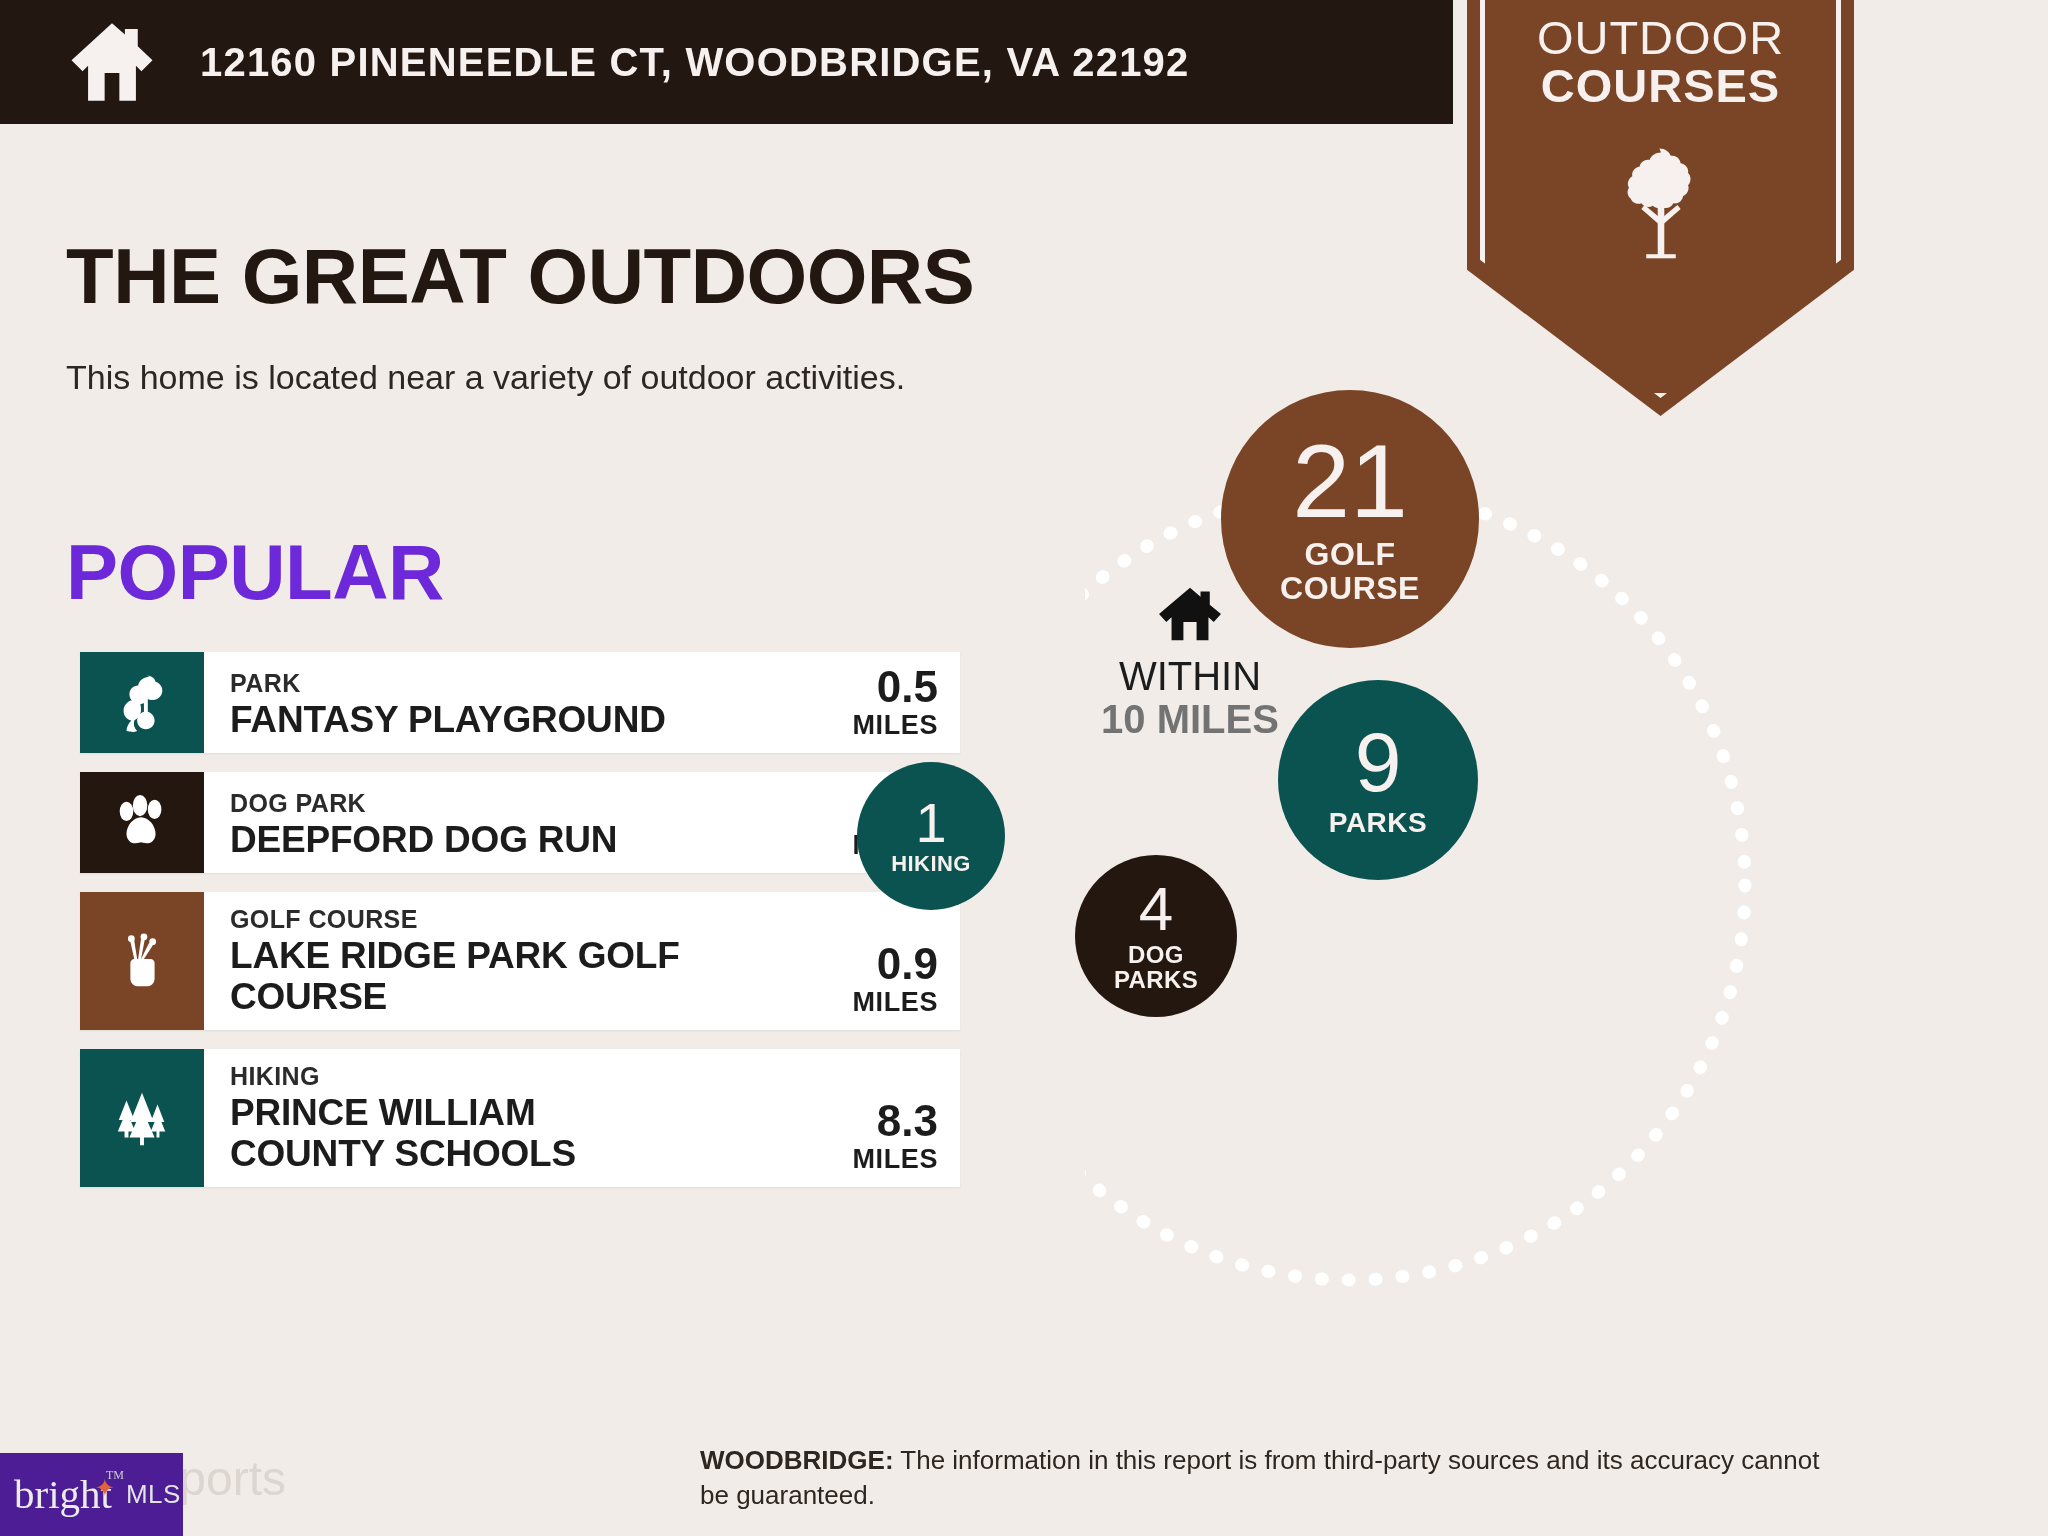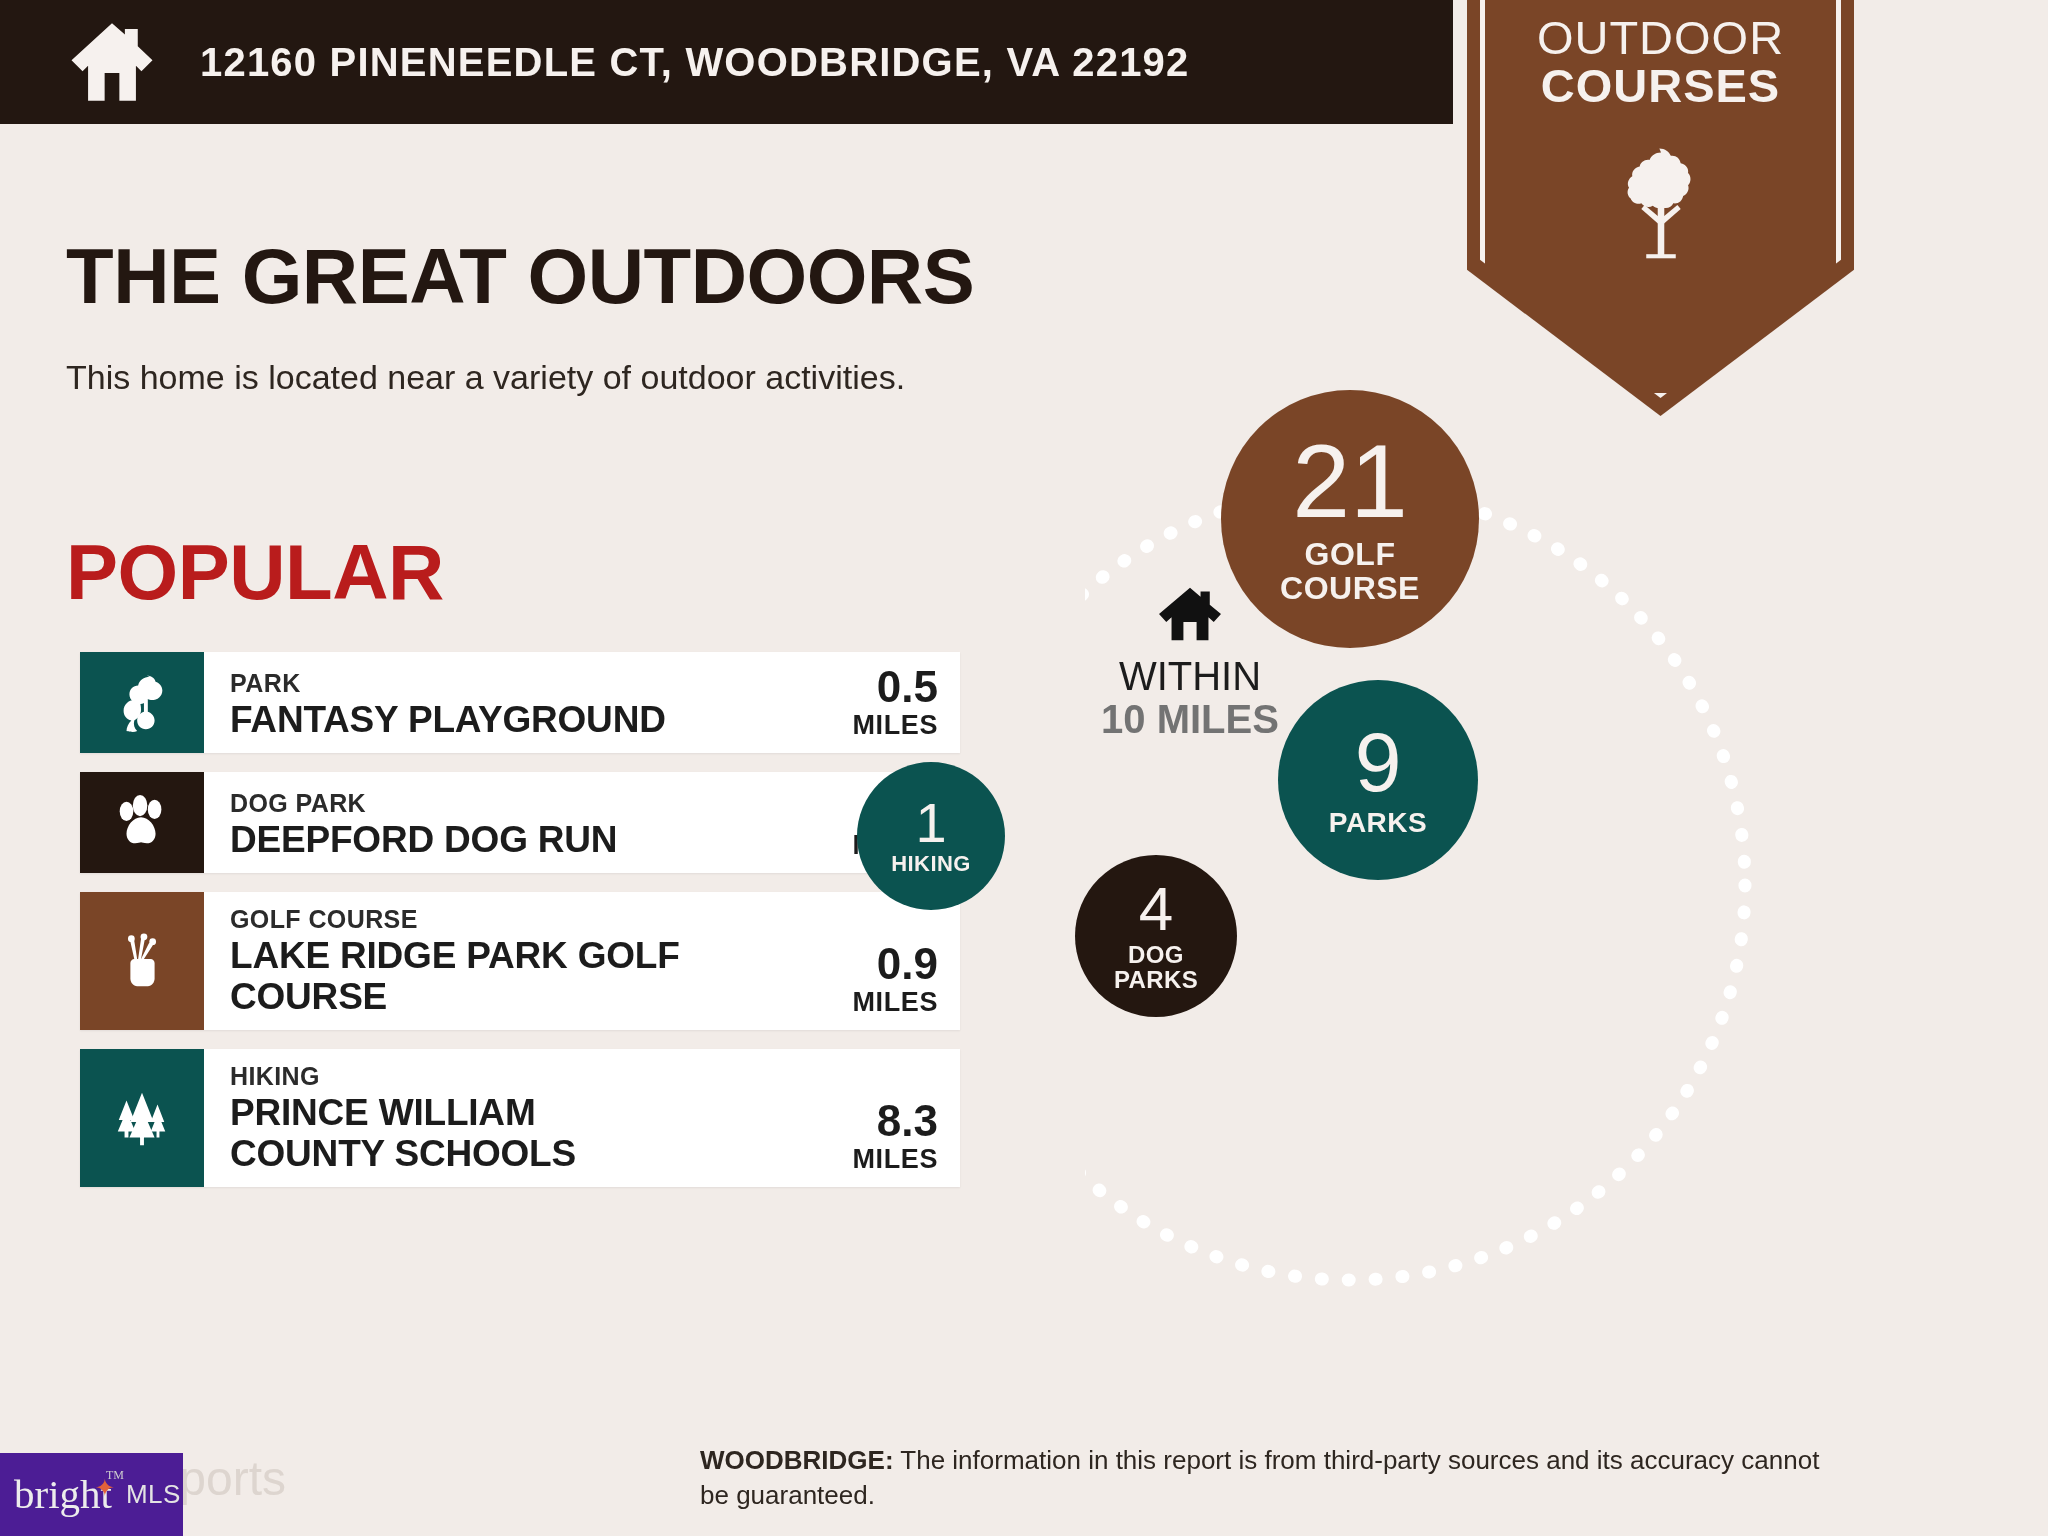--- a/index.html
+++ b/index.html
@@ -76,21 +76,21 @@
   #page-subtitle{
     position:absolute; left:66px; top:358px;
     font-size:34px; font-weight:400;
     color:#2e2620;
     white-space:nowrap;
   }
   #popular-heading{
     position:absolute; left:66px; top:527px;
     font-size:78px; font-weight:700;
     letter-spacing:-0.5px;
-    color:#b91c1c;
+    color:#6d28d9;
   }
 
   
   #popular-list{
     position:absolute; left:80px; top:652px;
     width:880px;
   }
   .poi-row{
     display:flex; align-items:stretch;
     background:#ffffff;

